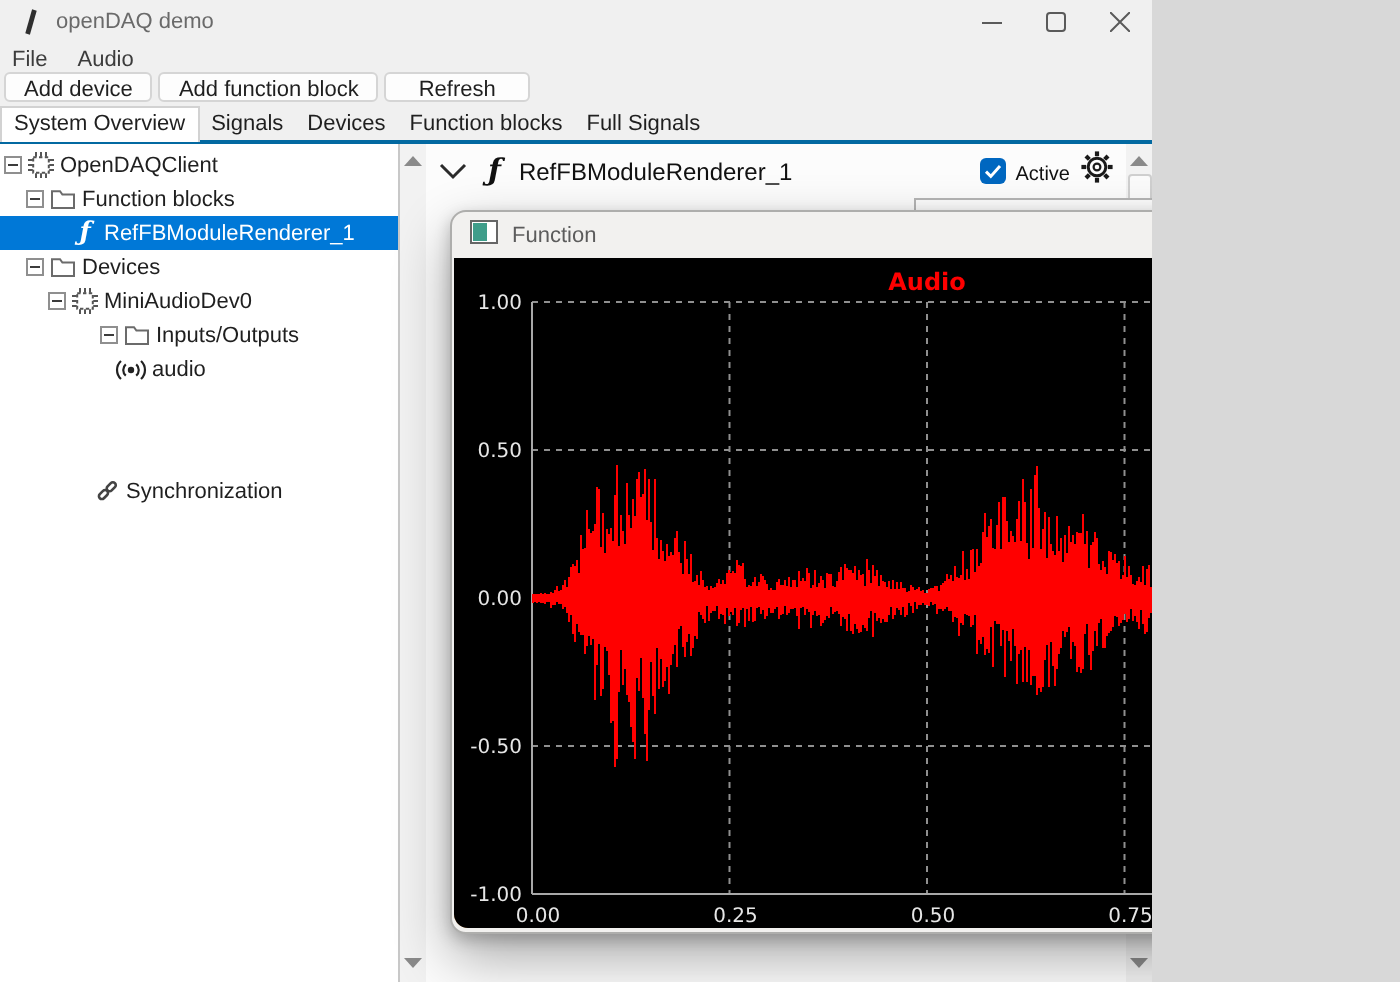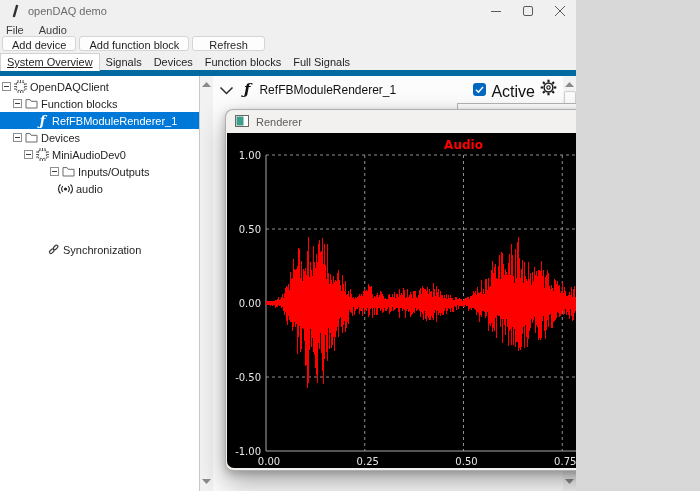--- a/index.html
+++ b/index.html
@@ -19,24 +19,24 @@
 
   
   .toolbar{position:absolute;left:0;top:36px;right:0;height:18px;display:flex;padding-left:2px;gap:3px;}
   .tb-btn{font-size:11px;background:#fdfdfd;border:1px solid #d5d5d5;border-radius:3px;
           padding:1px 9px;height:15px;line-height:14px;color:#1f1f1f;}
   .tb-btn.wide{padding:1px 16px;}
 
   
   .tabbar{position:absolute;left:0;top:54px;right:0;height:17px;display:flex;align-items:flex-end;z-index:6;}
   .tab{font-size:11px;padding:2px 6px 2px;margin-bottom:1px;color:#1f1f1f;}
-  .tab.active{background:#fff;border:1px solid #d2d2d2;border-bottom:none;padding:2px 6px 3px;margin-bottom:0;text-decoration:underline;}
-
-  
-  .content{position:absolute;left:0;top:70px;right:0;bottom:0;background:#fcfcfc;border-top:6px solid #0369a1;box-sizing:border-box;}
+  .tab.active{background:#fff;border:1px solid #d2d2d2;border-bottom:none;padding:2px 6px 3px;margin-bottom:0;}
+
+  
+  .content{position:absolute;left:0;top:70px;right:0;bottom:0;background:#fcfcfc;border-top:2px solid #0369a1;box-sizing:border-box;}
 
   
   .tree{position:absolute;left:0;top:0;bottom:0;width:200px;background:#fff;border-right:1px solid #c8c8c8;
         box-sizing:border-box;padding-top:2px;overflow:hidden;}
   .tree-row{height:17px;display:flex;align-items:center;font-size:11px;white-space:nowrap;}
   .tree-row.selected{background:#0078d7;color:#fff;}
   .expander{width:9px;height:9px;box-sizing:border-box;border:1px solid #8f8f8f;background:#fff;
             position:relative;margin-right:2px;flex:none;}
   .expander::after{content:"";position:absolute;left:1px;right:1px;top:3px;height:1px;background:#3c3c3c;}
   .exp-spacer{width:11px;flex:none;}
@@ -55,21 +55,21 @@
   .scroll-thumb{position:absolute;left:1px;width:10px;top:15px;height:165px;background:#fbfbfb;
                 border:1px solid #cfcfcf;border-radius:2px;}
 
   
   .detail{position:absolute;left:213px;right:13px;top:0;bottom:0;background:#fcfcfc;}
   .detail-header{position:absolute;left:0;right:0;top:0;height:27px;display:flex;align-items:center;padding:0 6px;box-sizing:border-box;}
   .dh-fn{margin-left:10px;font-size:15px;}
   .dh-title{margin-left:9px;font-size:12px;color:#111;}
   .dh-spacer{flex:1;}
   .checkbox{width:13px;height:13px;border-radius:3px;background:#0067c0;display:flex;align-items:center;justify-content:center;flex:none;}
-  .dh-active{margin:4px 5px 0 5px;font-size:16px;color:#111;}
+  .dh-active{margin:4px 5px 0 5px;font-size:10px;color:#111;}
 
   .hidden-panel{position:absolute;left:244px;top:27px;width:239px;height:52px;background:#fdfdfd;
                 border:1px solid #b5b5b5;box-sizing:border-box;z-index:1;}
 
   
   .renderer{position:absolute;left:12px;top:33px;width:461px;height:362px;z-index:3;background:#f2f1ef;
             border-radius:8px;border:1px solid rgba(0,0,0,0.28);box-sizing:border-box;
             box-shadow:0 12px 28px rgba(0,0,0,0.32),0 3px 8px rgba(0,0,0,0.22);}
   .renderer-titlebar{position:absolute;left:0;top:0;right:0;height:23px;display:flex;align-items:center;padding:0 9px;box-sizing:border-box;}
   .r-title{margin-left:7px;font-size:11px;color:#5c5c5c;}
@@ -293,21 +293,21 @@
       <div class="hidden-panel"></div>
 
       <div class="renderer">
         <div class="renderer-titlebar">
           <span>
             <svg width="14" height="12">
                 <rect x="0.5" y="0.5" width="13" height="11" fill="#fff" stroke="#666"></rect>
                 <rect x="1.5" y="1.5" width="7" height="9" fill="#3f9d8a"></rect>
               </svg>
           </span>
-          <span class="r-title">Renderer</span>
+          <span class="r-title">Function</span>
           <div class="r-controls">
             <span class="r-btn">
               <svg width="10" height="10">
                   <line x1="0" y1="5.5" x2="10" y2="5.5" stroke="#7d7d7d" stroke-width="1"></line>
                 </svg>
             </span>
             <span class="r-btn">
               <svg width="10" height="10">
                   <rect x="0.5" y="0.5" width="9" height="9" stroke="#c8c8c8" fill="none"></rect>
                 </svg>

